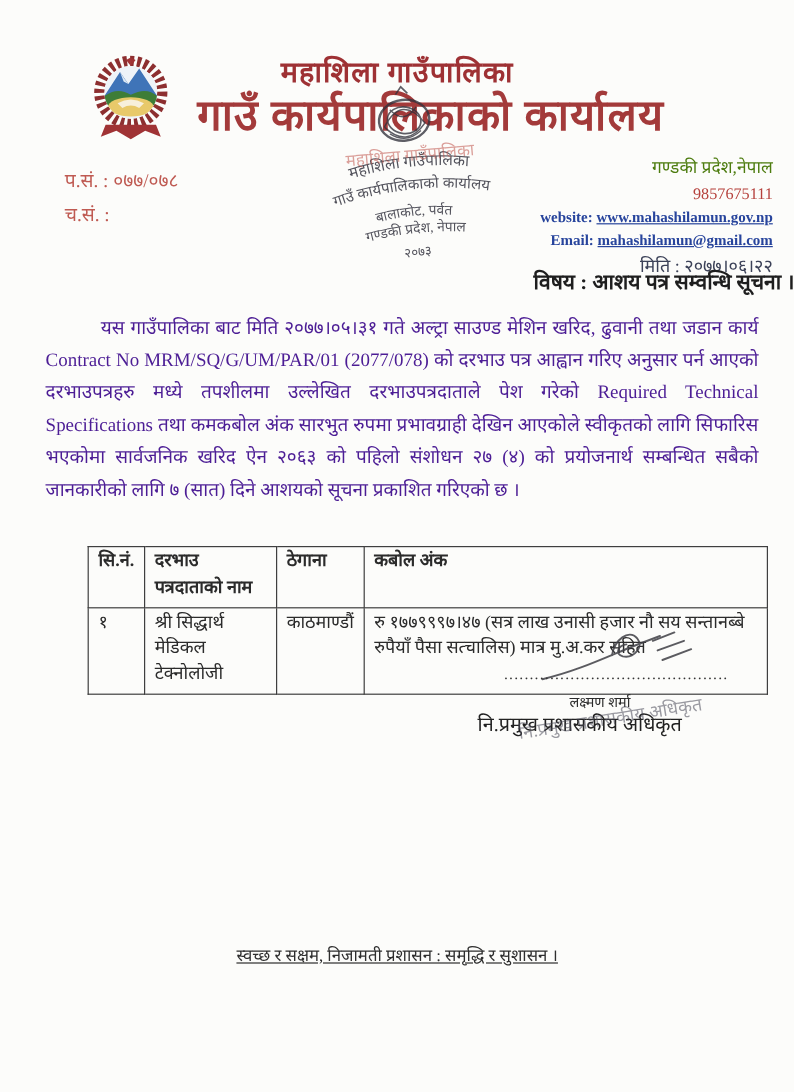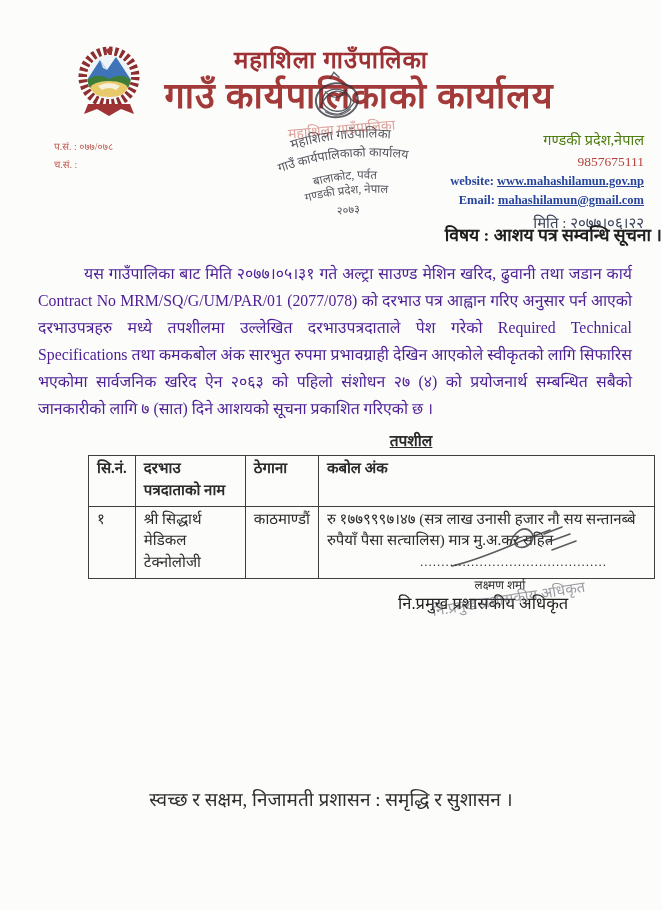--- a/index.html
+++ b/index.html
@@ -11,51 +11,51 @@
   }
   .abs{position:absolute;}
   
   .muni-title{top:42px;left:0;width:662px;text-align:center;
     font-size:24px;font-weight:bold;color:#9e3134;letter-spacing:1px;}
   .office-title{top:70px;left:0;width:662px;text-align:center;
     font-size:36px;font-weight:bold;color:#a33a3a;letter-spacing:1px;
     transform:translateX(28px);}
   .logo{left:76px;top:46px;width:66px;height:74px;}
   .stamp{left:250px;top:70px;width:182px;height:146px;z-index:5;}
-  .ref-block{left:54px;top:138px;font-size:10px;line-height:1.75;color:#bf5a52;}
+  .ref-block{left:54px;top:138px;font-size:16px;line-height:1.75;color:#bf5a52;}
   .right-block{right:18px;top:130px;text-align:right;line-height:1.5;}
   .addr-line{font-size:14.5px;color:#4d7c0f;}
   .phone-line{font-size:13.5px;color:#b5413c;}
   .web-line,.mail-line{font-size:12.5px;font-weight:bold;color:#27449c;}
   .web-line a,.mail-line a{color:#27449c;text-decoration:underline;}
   .date-line{font-size:15px;color:#3c4258;margin-top:2px;}
   
   .subject{top:222px;left:0;width:662px;text-align:right;
     font-size:17.5px;font-weight:bold;color:#1e1e1e;}
   
   .body-par{left:38px;top:260px;width:594px;font-size:15.8px;line-height:27px;
     text-align:justify;text-indent:46px;color:#4c1d95;}
   
   .details-heading{top:429px;left:351px;width:120px;text-align:center;
     font-size:15.5px;font-weight:bold;text-decoration:underline;}
   table.bid{position:absolute;left:73px;top:455px;width:567px;
-    border-collapse:collapse;font-size:15px;margin-left:15px;}
+    border-collapse:collapse;font-size:15px;}
   table.bid th,table.bid td{border:1.6px solid #3f3f3f;padding:2px 8px 4px 8px;
     text-align:left;vertical-align:top;font-weight:normal;line-height:1.45;}
   table.bid th{font-weight:bold;}
   
   .sig-scribble{left:448px;top:520px;width:150px;height:50px;}
   .sig-dots{left:420px;top:554px;width:170px;text-align:center;
     font-size:13px;letter-spacing:1px;color:#333;}
   .sig-name{left:400px;top:576px;width:200px;text-align:center;font-size:12px;}
   .sig-designation{left:398px;top:591px;width:240px;font-size:16.5px;color:#222;}
   .sig-stamp-overprint{left:432px;top:600px;white-space:nowrap;font-size:15px;
     color:#4a4a58;opacity:.55;transform:rotate(-9deg);transform-origin:left center;}
   
-  .footer{top:786px;left:0;width:662px;text-align:center;font-size:19px;color:#2e2e2e;}
+  .footer{top:786px;left:0;width:662px;text-align:center;font-size:14px;color:#2e2e2e;text-decoration:underline;}
 </style>
 </head>
 <body>
 
 <div class="page">
 
   <svg class="abs logo" viewBox="0 0 66 74">
     <defs>
         <clipPath id="lc">
           <circle cx="33" cy="31" r="22"></circle>
@@ -121,21 +121,20 @@
     <div class="phone-line">9857675111</div>
     <div class="web-line"><span>website: </span><a href="#">www.mahashilamun.gov.np</a></div>
     <div class="mail-line"><span>Email: </span><a href="#">mahashilamun@gmail.com</a></div>
     <div class="date-line">मिति : २०७७।०६।२२</div>
   </div>
 
   <div class="abs subject">विषय : आशय पत्र सम्वन्धि सूचना ।</div>
 
   <div class="abs body-par">यस गाउँपालिका बाट मिति २०७७।०५।३१ गते  अल्ट्रा साउण्ड मेशिन खरिद, ढुवानी तथा जडान कार्य Contract No MRM/SQ/G/UM/PAR/01 (2077/078) को दरभाउ पत्र आह्वान गरिए अनुसार पर्न आएको दरभाउपत्रहरु मध्ये तपशीलमा उल्लेखित दरभाउपत्रदाताले पेश गरेको Required Technical Specifications तथा कमकबोल अंक सारभुत रुपमा प्रभावग्राही देखिन आएकोले स्वीकृतको लागि सिफारिस भएकोमा सार्वजनिक खरिद ऐन २०६३ को पहिलो संशोधन २७ (४) को प्रयोजनार्थ सम्बन्धित सबैको जानकारीको लागि ७ (सात) दिने आशयको सूचना प्रकाशित गरिएको छ   ।</div>
 
-  <div class="abs details-heading">तपशील</div>
 
   <table class="bid">
     <colgroup>
         <col style="width:45px">
         <col style="width:110px">
         <col style="width:66px">
         <col>
       </colgroup>
     <tbody>
         <tr>

